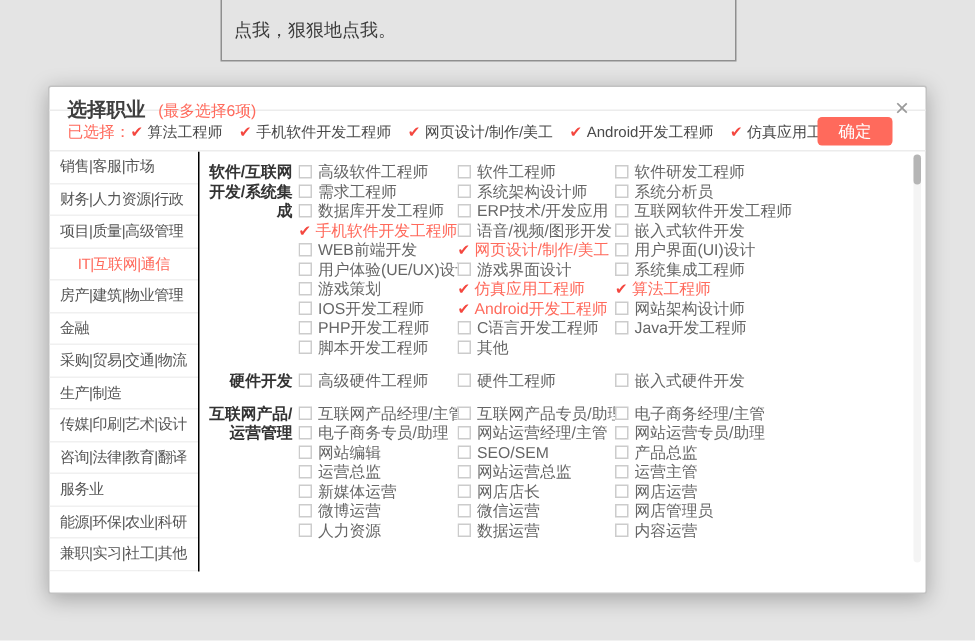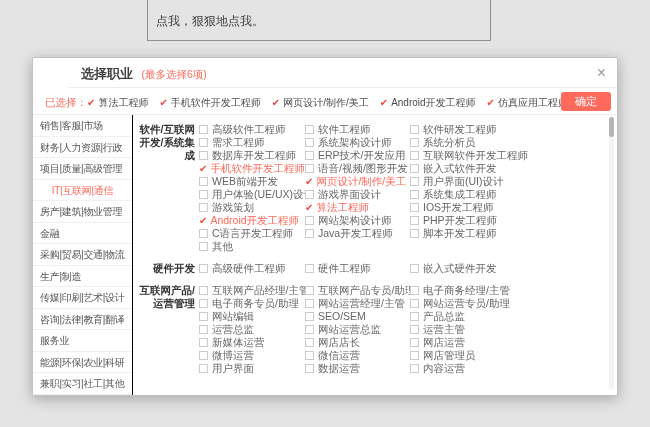--- a/index.html
+++ b/index.html
@@ -16,30 +16,30 @@
     border:1px solid #8f8f8f;
     padding:16px 8px 0 8px;
   }
   .demo-text{font-size:12px;color:#3c3c3c;cursor:pointer;margin-top:12px;}
   
   .modal{
     position:absolute;left:32px;top:57px;width:586px;height:339px;
     background:#fff;border:1px solid #c2c2c2;border-radius:2px;
     box-shadow:0 3px 14px rgba(0,0,0,.28);
   }
-  .modal-header{height:30px;line-height:30px;padding:0 12px;border-bottom:1px solid #ececec;position:relative;margin-left:36px;}
+  .modal-header{height:16px;line-height:30px;padding:0 12px;border-bottom:1px solid #ececec;position:relative;}
   .title{font-size:13px;font-weight:bold;color:#3f3f3f;}
   .hint{font-size:10.5px;color:var(--accent,#ff6a5c);margin-left:4px;}
   .close{position:absolute;right:11px;top:0;font-size:16px;color:#9a9a9a;cursor:pointer;line-height:30px;}
   .selected-bar{height:27px;line-height:26px;padding:0 70px 0 12px;border-bottom:1px solid #ececec;position:relative;white-space:nowrap;overflow:hidden;}
   .sel-label{color:var(--accent,#ff6a5c);font-size:10.5px;font-family:Liberation Mono, monospace;}
   .sel-item{margin-right:11px;font-size:10px;color:#4a4a4a;cursor:pointer;}
   .chk{font-style:normal;color:#f4473f;margin-right:3px;font-size:10px;}
   .confirm{
-    position:absolute;right:6px;top:4px;height:19px;padding:0 14px;
+    position:absolute;right:22px;top:4px;height:19px;padding:0 14px;
     background:var(--accent,#ff6a5c);color:#fff;border:none;border-radius:3px;
     font-size:11px;cursor:pointer;font-family:inherit;
   }
   .modal-body{display:flex;height:280px;}
   .sidebar{width:100px;flex:none;border-right:1px solid #000000;overflow:hidden;}
   .side-item{
     height:21.5px;line-height:21.5px;padding:0 7px;font-size:10px;color:#555;
     border-bottom:1px solid #f0f0f0;white-space:nowrap;overflow:hidden;
     letter-spacing:-0.3px;cursor:pointer;
   }
@@ -112,20 +112,21 @@
               <label class="job-item on"><i class="chk">✔</i><span class="job-txt">手机软件开发工程师</span></label>
               <label class="job-item"><i class="box"></i><span class="job-txt">语音/视频/图形开发</span></label>
               <label class="job-item"><i class="box"></i><span class="job-txt">嵌入式软件开发</span></label>
               <label class="job-item"><i class="box"></i><span class="job-txt">WEB前端开发</span></label>
               <label class="job-item on"><i class="chk">✔</i><span class="job-txt">网页设计/制作/美工</span></label>
               <label class="job-item"><i class="box"></i><span class="job-txt">用户界面(UI)设计</span></label>
               <label class="job-item"><i class="box"></i><span class="job-txt">用户体验(UE/UX)设计</span></label>
               <label class="job-item"><i class="box"></i><span class="job-txt">游戏界面设计</span></label>
               <label class="job-item"><i class="box"></i><span class="job-txt">系统集成工程师</span></label>
               <label class="job-item"><i class="box"></i><span class="job-txt">游戏策划</span></label>
+              <label class="job-item on"><i class="chk">✔</i><span class="job-txt">仿真应用工程师</span></label>
               <label class="job-item on"><i class="chk">✔</i><span class="job-txt">算法工程师</span></label>
               <label class="job-item"><i class="box"></i><span class="job-txt">IOS开发工程师</span></label>
               <label class="job-item on"><i class="chk">✔</i><span class="job-txt">Android开发工程师</span></label>
               <label class="job-item"><i class="box"></i><span class="job-txt">网站架构设计师</span></label>
               <label class="job-item"><i class="box"></i><span class="job-txt">PHP开发工程师</span></label>
               <label class="job-item"><i class="box"></i><span class="job-txt">C语言开发工程师</span></label>
               <label class="job-item"><i class="box"></i><span class="job-txt">Java开发工程师</span></label>
               <label class="job-item"><i class="box"></i><span class="job-txt">脚本开发工程师</span></label>
               <label class="job-item"><i class="box"></i><span class="job-txt">其他</span></label>
             </div>
@@ -152,21 +153,21 @@
               <label class="job-item"><i class="box"></i><span class="job-txt">产品总监</span></label>
               <label class="job-item"><i class="box"></i><span class="job-txt">运营总监</span></label>
               <label class="job-item"><i class="box"></i><span class="job-txt">网站运营总监</span></label>
               <label class="job-item"><i class="box"></i><span class="job-txt">运营主管</span></label>
               <label class="job-item"><i class="box"></i><span class="job-txt">新媒体运营</span></label>
               <label class="job-item"><i class="box"></i><span class="job-txt">网店店长</span></label>
               <label class="job-item"><i class="box"></i><span class="job-txt">网店运营</span></label>
               <label class="job-item"><i class="box"></i><span class="job-txt">微博运营</span></label>
               <label class="job-item"><i class="box"></i><span class="job-txt">微信运营</span></label>
               <label class="job-item"><i class="box"></i><span class="job-txt">网店管理员</span></label>
-              <label class="job-item"><i class="box"></i><span class="job-txt">用户界面</span></label>
+              <label class="job-item"><i class="box"></i><span class="job-txt">人力资源</span></label>
               <label class="job-item"><i class="box"></i><span class="job-txt">数据运营</span></label>
               <label class="job-item"><i class="box"></i><span class="job-txt">内容运营</span></label>
             </div>
           </div>
         </div>
       <div class="sb-track">
         <div class="sb-thumb"></div>
       </div>
     </div>
   </div>

